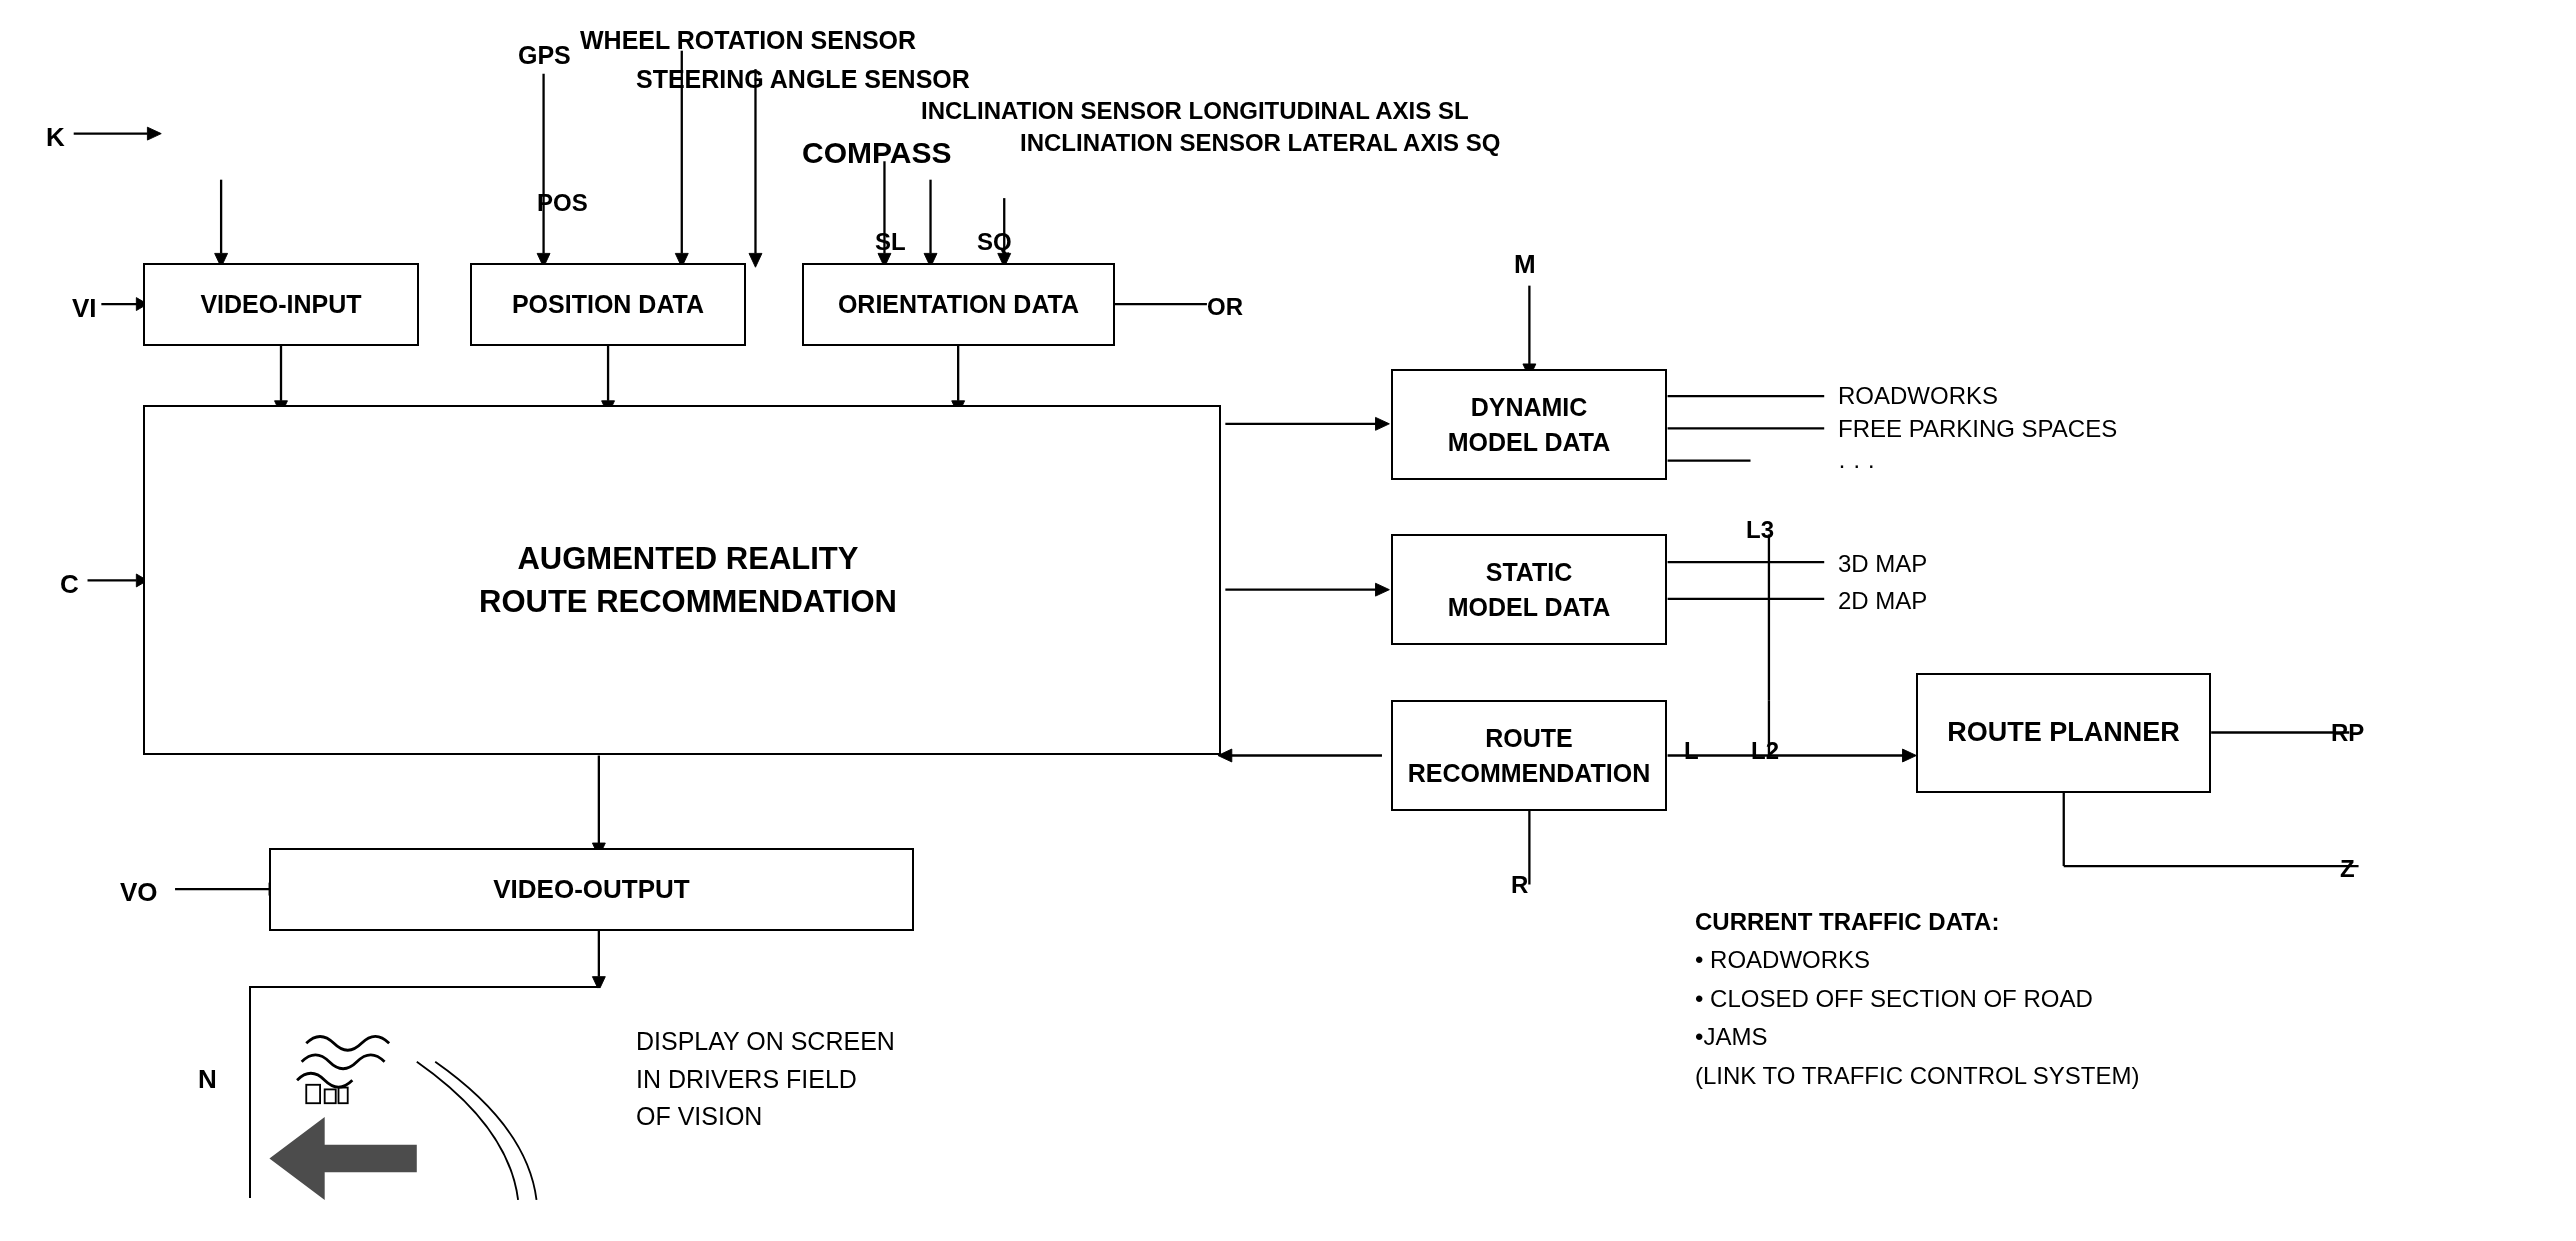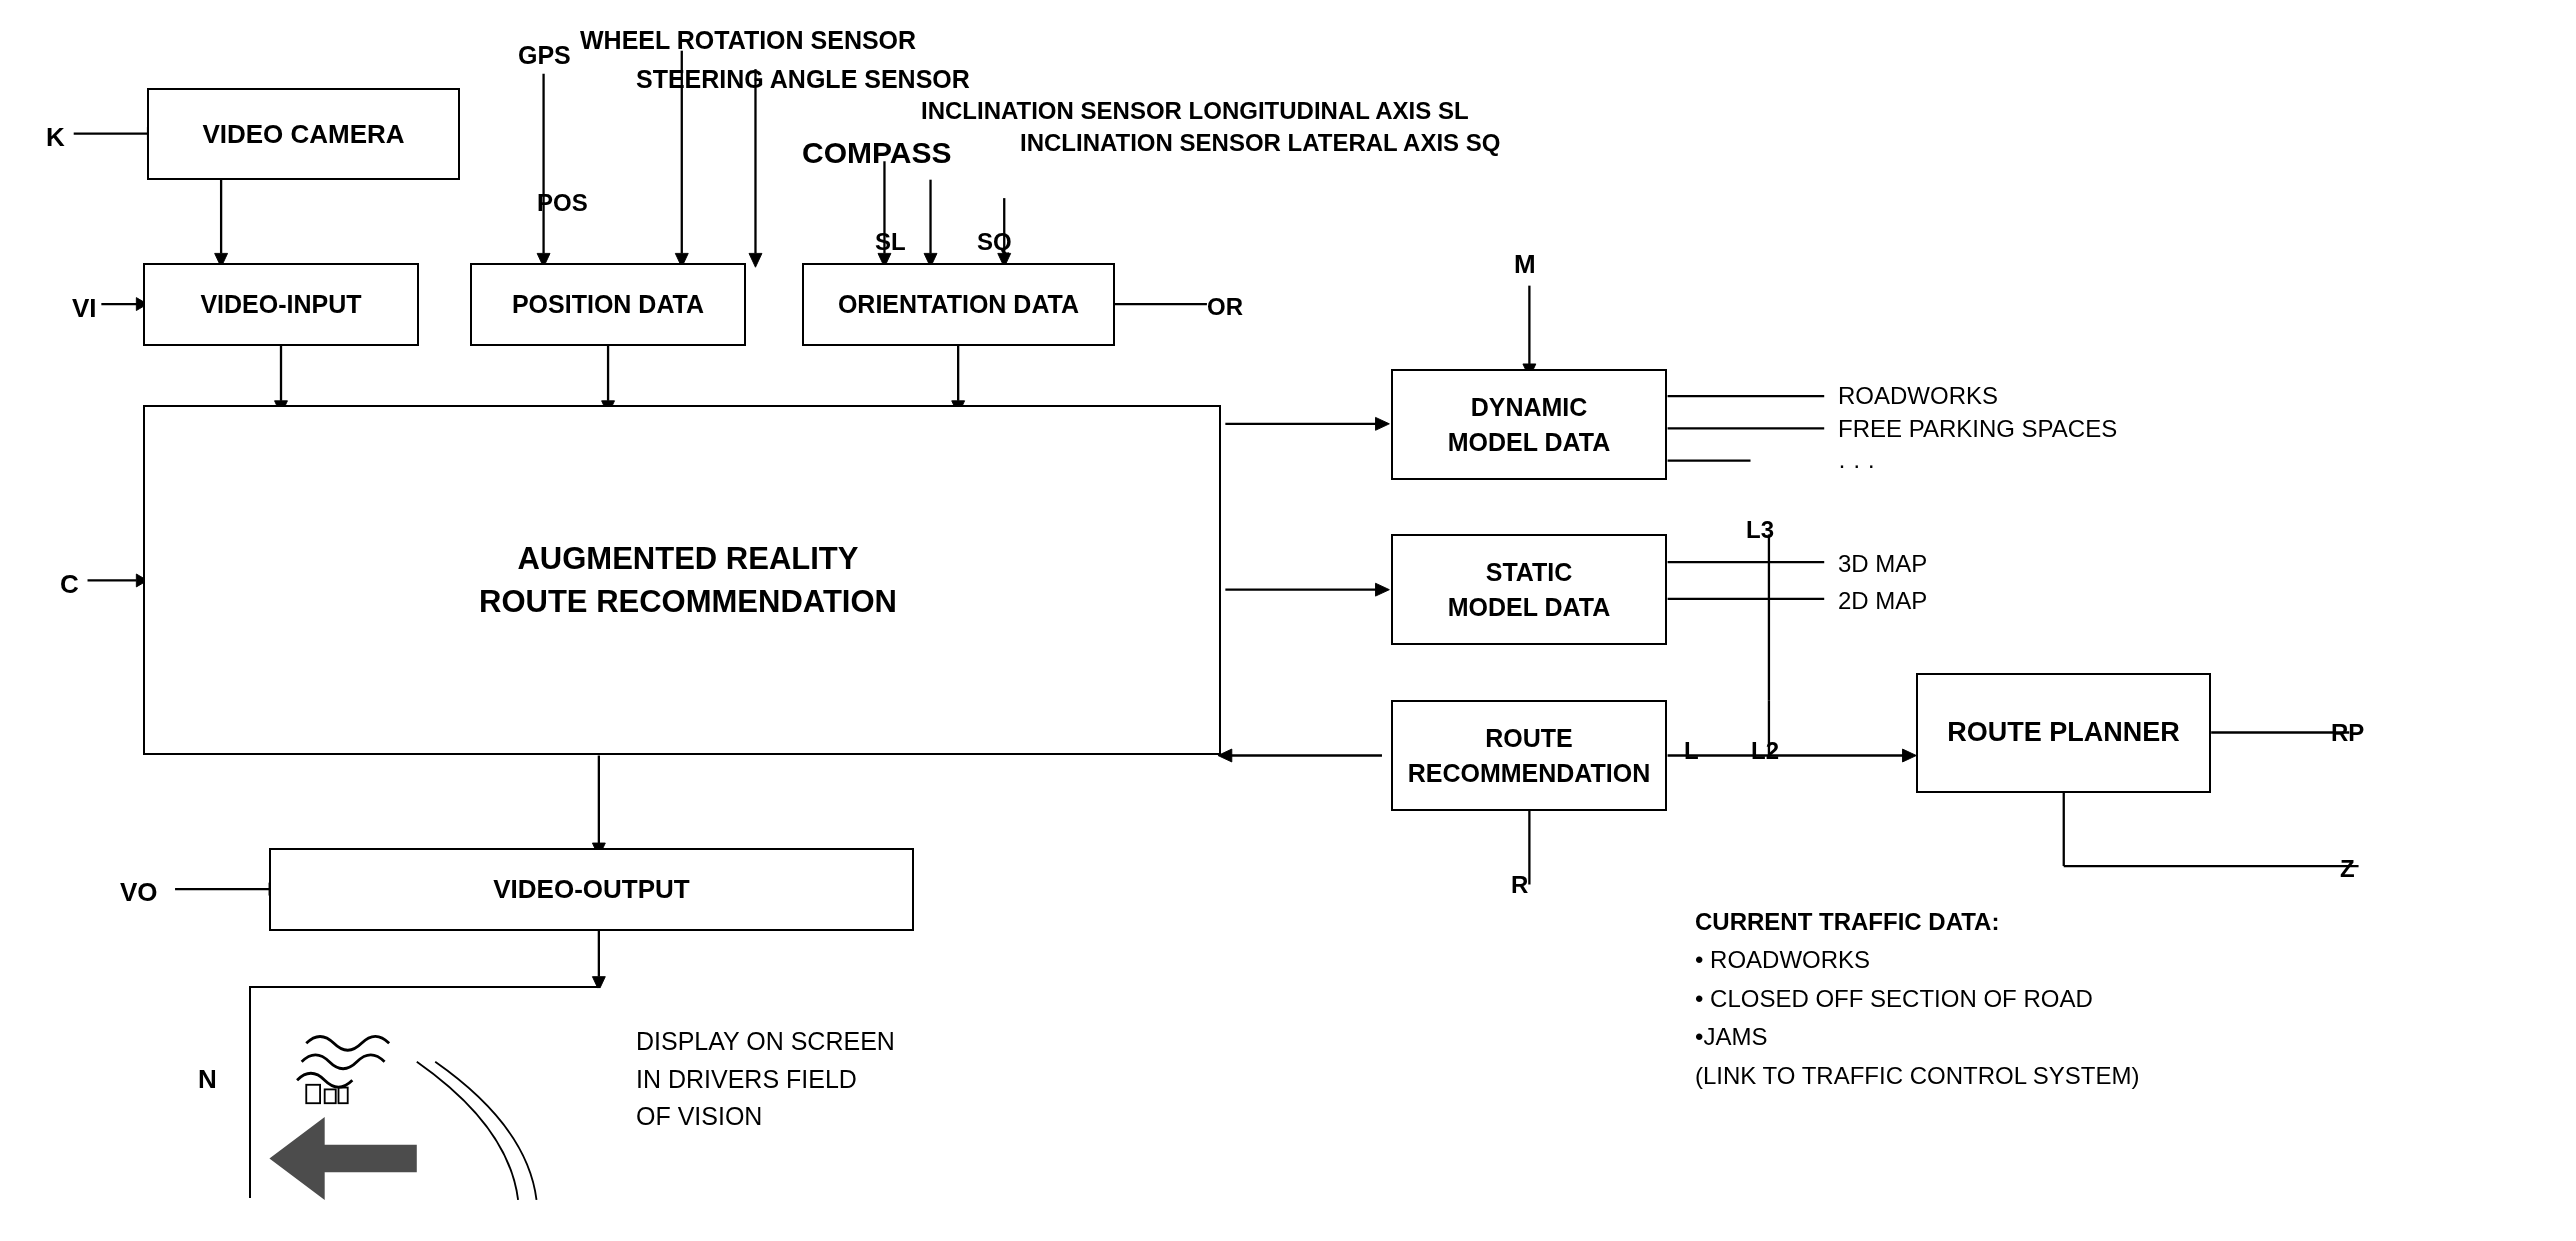--- a/index.html
+++ b/index.html
@@ -144,23 +144,20 @@
     <line x1="650" y1="820" x2="650" y2="915"></line>
     <polygon points="643,915 650,930 657,915"></polygon>
 
     <line x1="190" y1="965" x2="292" y2="965"></line>
     <polygon points="292,958 305,965 292,972"></polygon>
 
     <line x1="650" y1="1010" x2="650" y2="1060"></line>
     <polygon points="643,1060 650,1075 657,1060"></polygon>
   </svg>
 
-  <div class="box" style="left:147px; top:88px; width:313px; height:92px; font-size:26px;">
-    <span>VIDEO CAMERA</span>
-  </div>
 
   <div class="box" style="left:143px; top:263px; width:276px; height:83px; font-size:25px;">
     <span>VIDEO-INPUT</span>
   </div>
 
   <div class="box" style="left:470px; top:263px; width:276px; height:83px; font-size:25px;">
     <span>POSITION DATA</span>
   </div>
 
   <div class="box" style="left:802px; top:263px; width:313px; height:83px; font-size:25px;">

